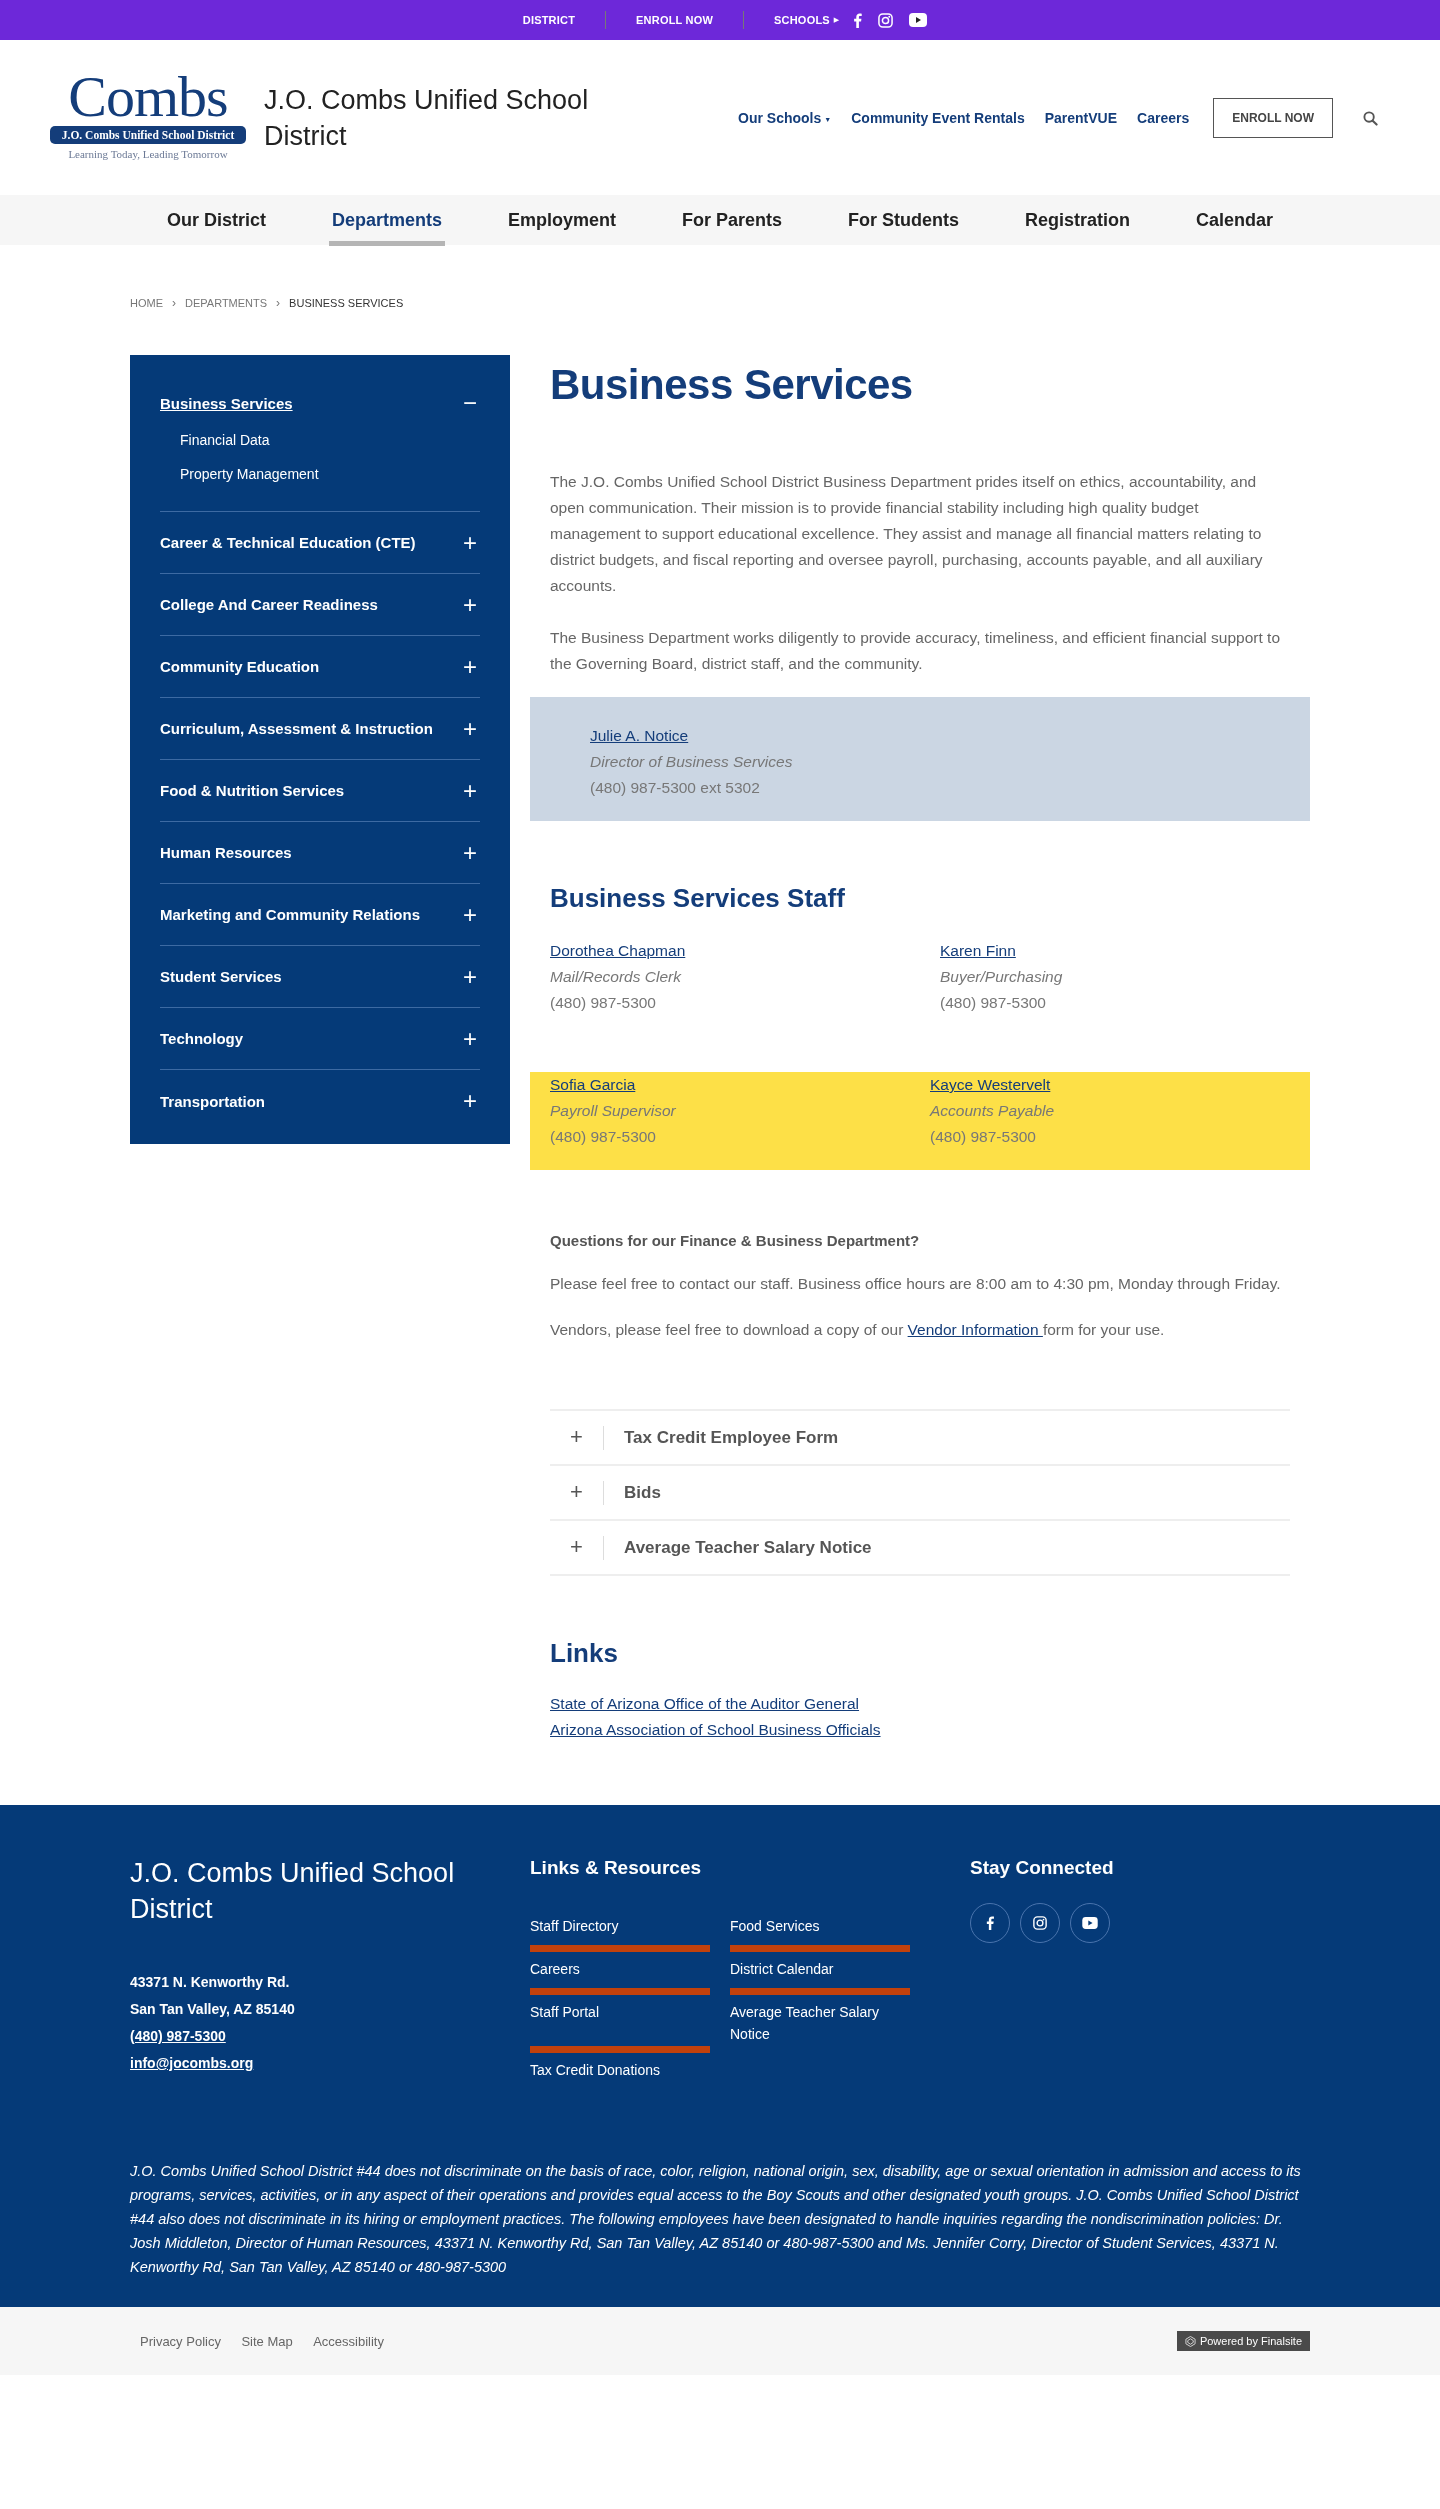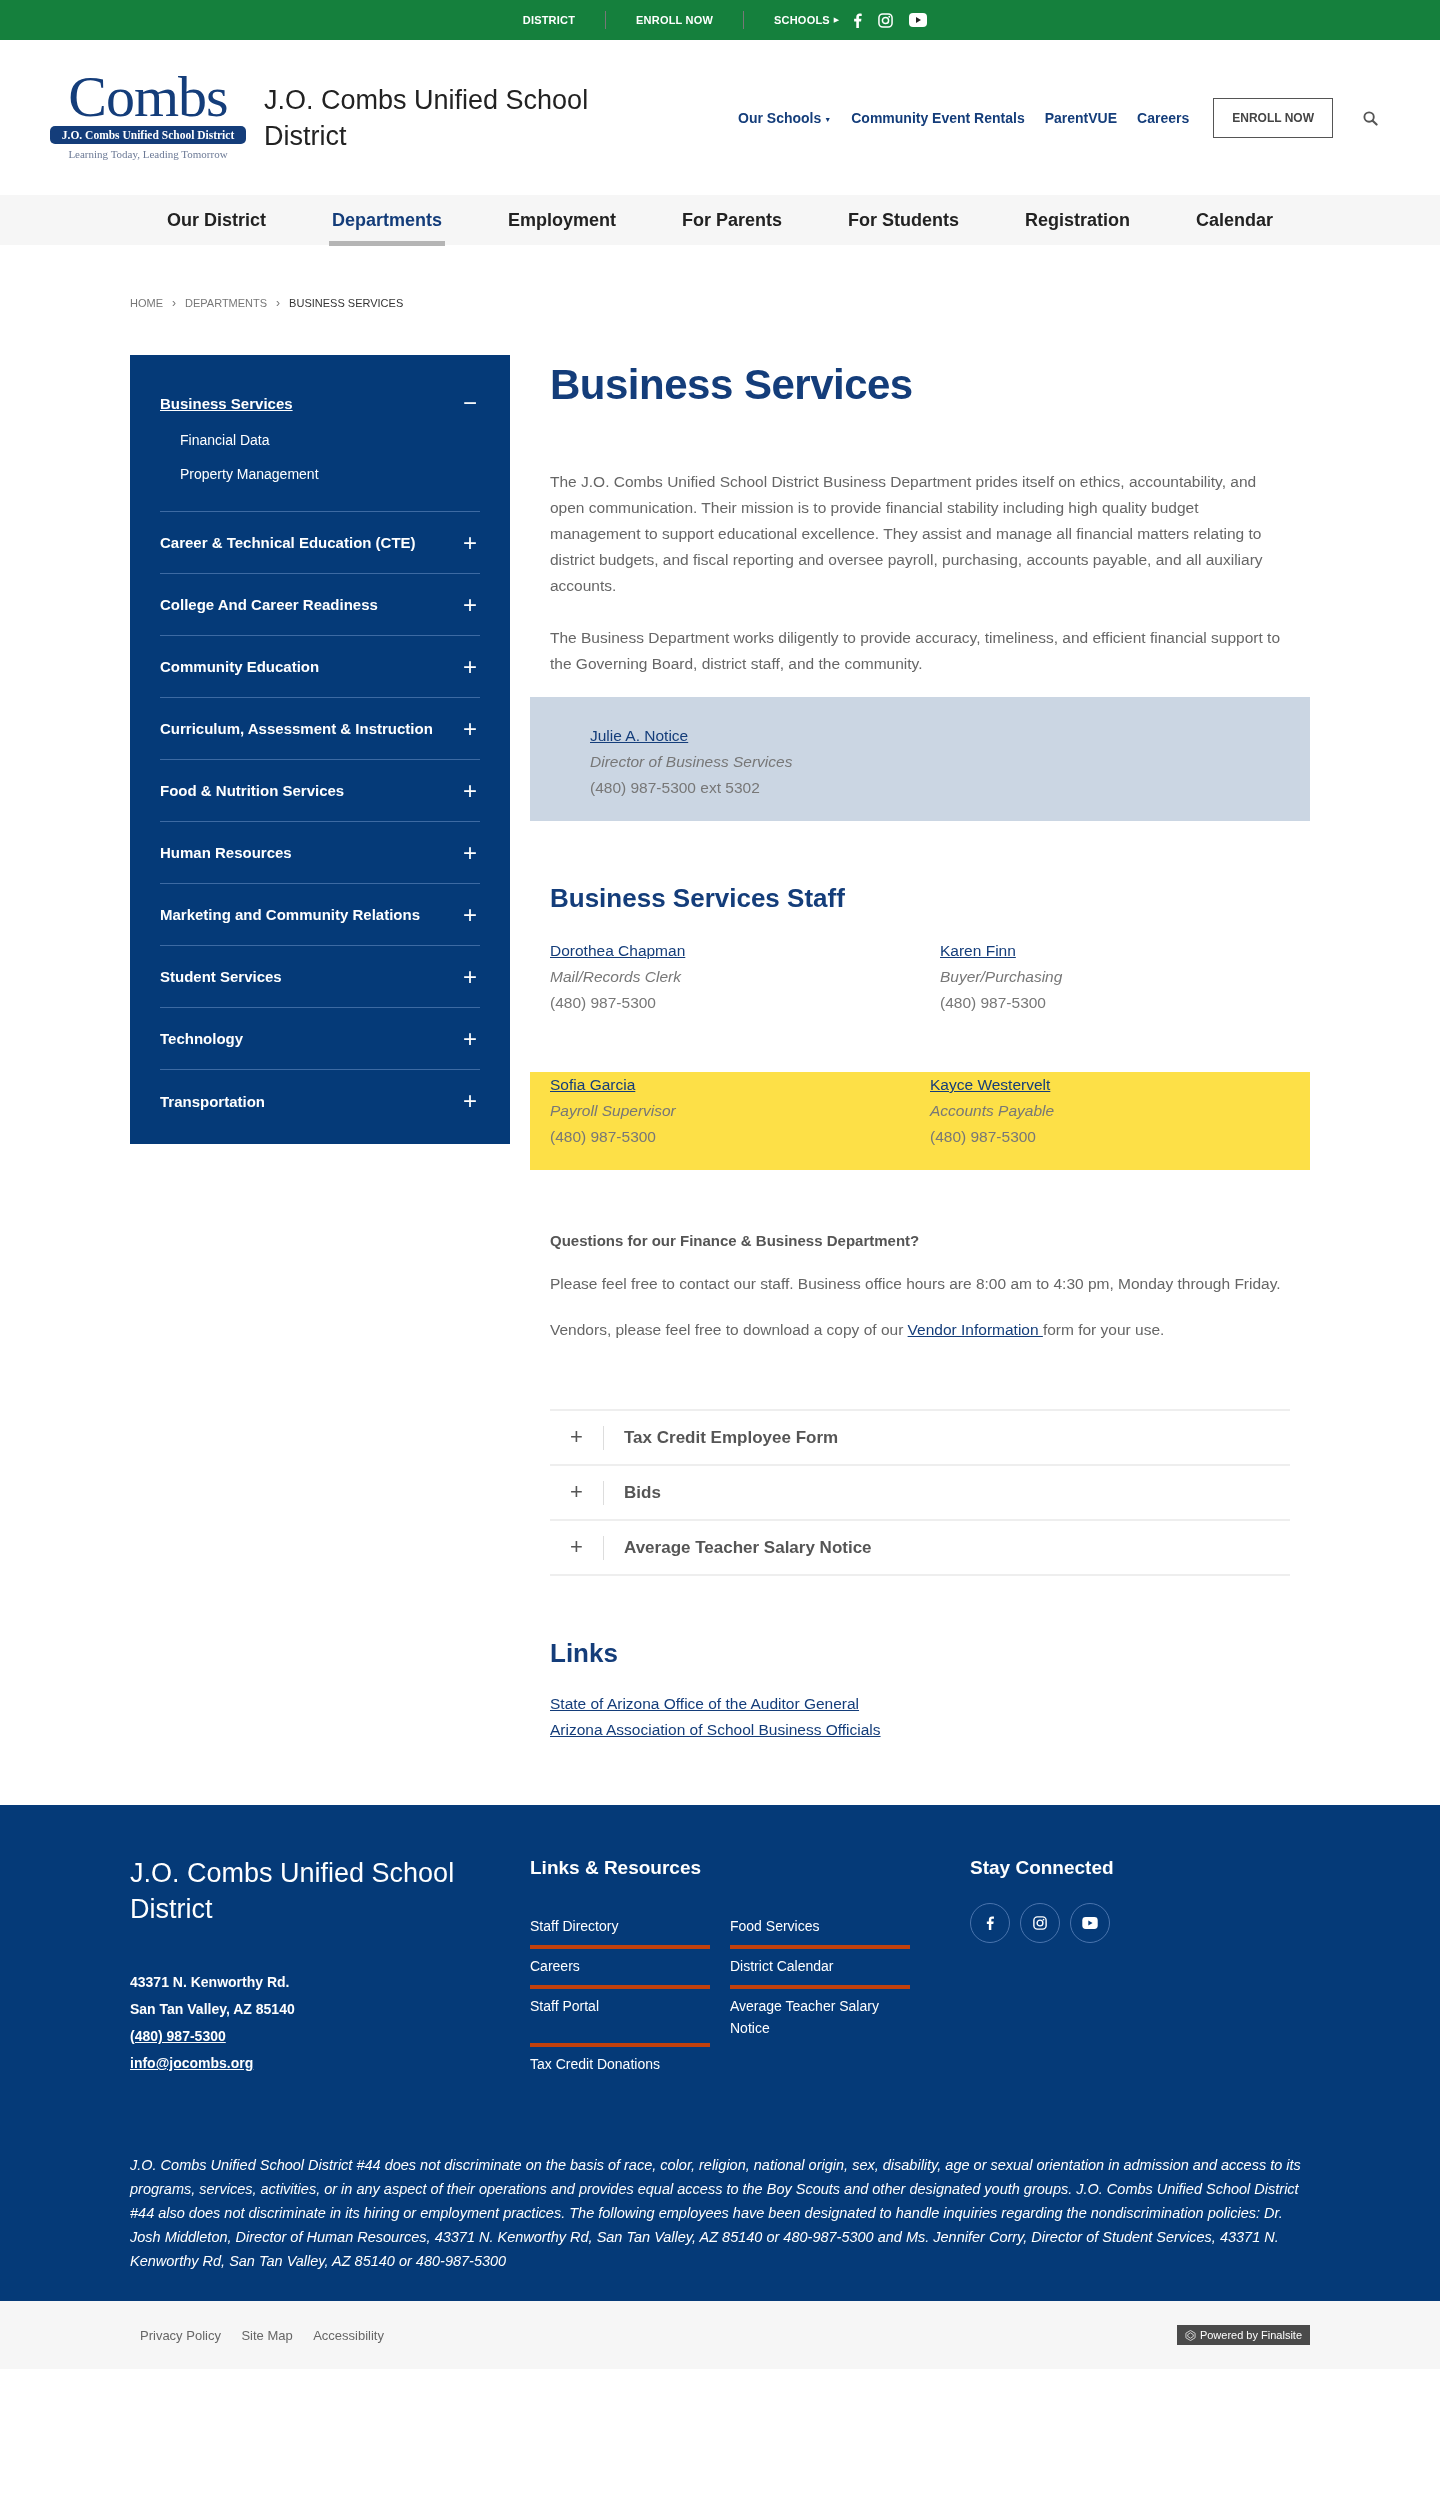--- a/index.html
+++ b/index.html
@@ -1,20 +1,20 @@
 <!DOCTYPE html>
 <html><head>
 <meta charset="utf-8">
 <style>
   * { box-sizing: border-box; margin: 0; padding: 0; }
   body { width: 1440px; background: #ffffff; font-family: "Liberation Sans", sans-serif; color: #555; }
   a { color: inherit; }
 
   
-  .utility-bar { height: 40px; background: #15803d; display: flex; align-items: center; justify-content: center; }
+  .utility-bar { height: 40px; background: #6d28d9; display: flex; align-items: center; justify-content: center; }
   .utility-inner { display: flex; align-items: center; margin-left: -20px; }
   .util-link { color: #fff; font-size: 11px; font-weight: 700; text-decoration: none; padding: 0 30px; letter-spacing: 0.2px; }
   .util-sep { width: 1px; height: 18px; background: #777; }
   .util-schools { display: flex; align-items: center; padding: 0 0 0 30px; }
   .util-schools .caret { color: #fff; font-size: 7px; margin-left: 4px; }
   .social-top { display: flex; align-items: center; gap: 16px; margin-left: 14px; }
   .social-top span { color: #fff; display: inline-flex; align-items: center; justify-content: center; }
 
   
   .header { height: 155px; display: flex; align-items: center; padding: 0 50px; position: relative; }
@@ -86,21 +86,21 @@
   
   .footer { background: #053a78; margin-top: 62px; padding: 50px 130px 28px 130px; color: #fff; }
   .footer-cols { display: flex; }
   .f-col1 { width: 400px; }
   .f-name { font-size: 27px; line-height: 36px; }
   .f-addr { margin-top: 42px; font-size: 14px; font-weight: 700; line-height: 27px; }
   .f-addr a { color: #fff; text-decoration: underline; display: block; }
   .f-col2 { width: 440px; }
   .f-h { font-size: 19px; font-weight: 700; margin-top: 2px; }
   .f-links { display: grid; grid-template-columns: 180px 180px; column-gap: 20px; margin-top: 30px; }
-  .f-links a { color: #fff; text-decoration: none; font-size: 14px; display: block; padding: 6px 0 8px 0; border-bottom: 4px solid #c2410c; line-height: 22px; }
+  .f-links a { color: #fff; text-decoration: none; font-size: 14px; display: block; padding: 6px 0 8px 0; border-bottom: 7px solid #c2410c; line-height: 22px; }
   .f-links a.nob { border-bottom: none; }
   .f-col3 { width: 340px; }
   .f-social { display: flex; gap: 10px; margin-top: 24px; }
   .f-social span { width: 40px; height: 40px; border: 1px solid #4a74ad; border-radius: 50%; display: inline-flex; align-items: center; justify-content: center; color: #fff; }
   .f-disclaimer { margin-top: 70px; font-size: 14.5px; font-style: italic; line-height: 24px; }
 
   .bottom-bar { background: #f6f6f6; height: 68px; display: flex; align-items: center; justify-content: space-between; padding: 0 130px 0 140px; }
   .bottom-links a { color: #666; font-size: 13px; text-decoration: none; margin-right: 16px; }
   .powered { background: #4a4a4a; color: #fff; font-size: 11px; padding: 4px 8px; display: inline-flex; align-items: center; gap: 4px; }
 </style>

